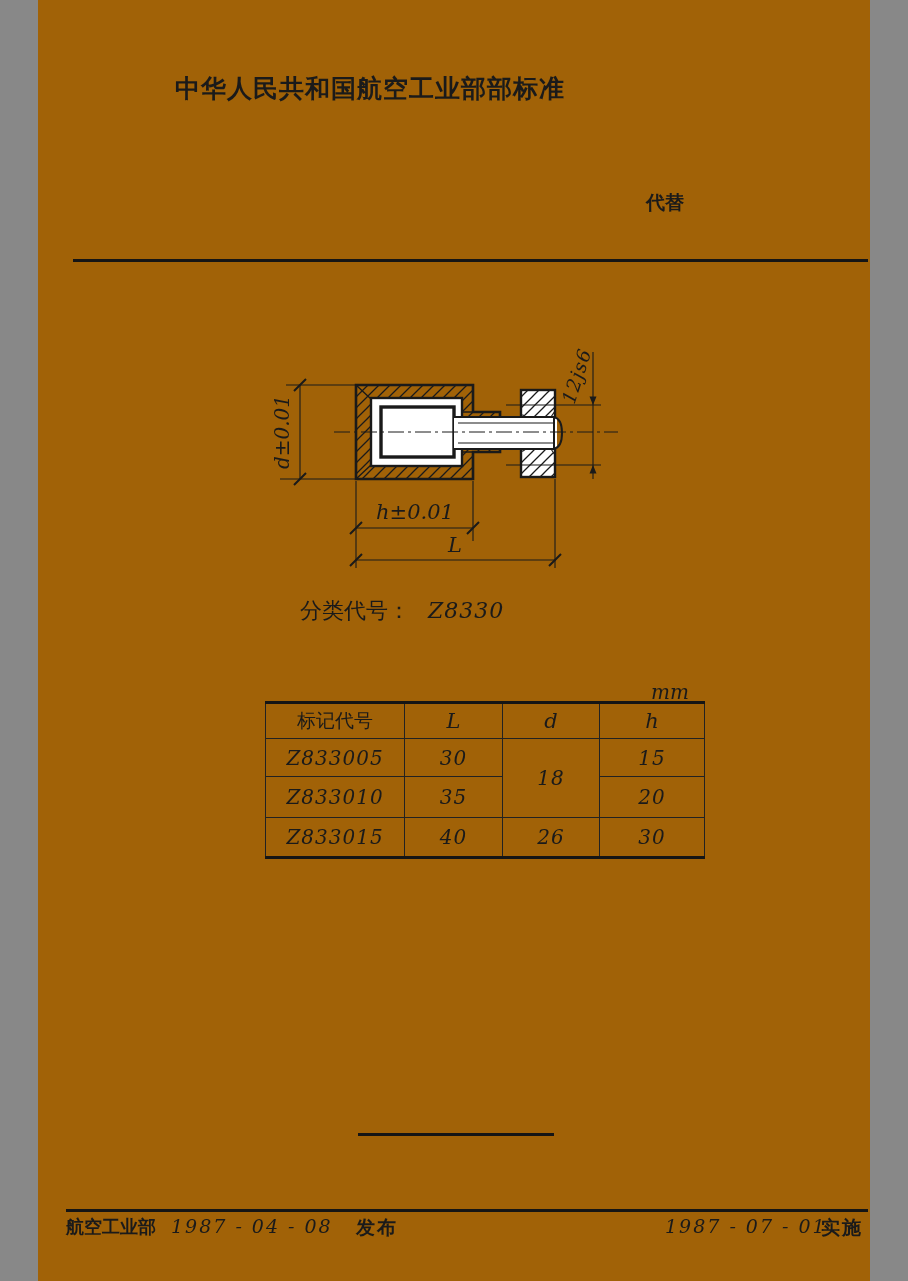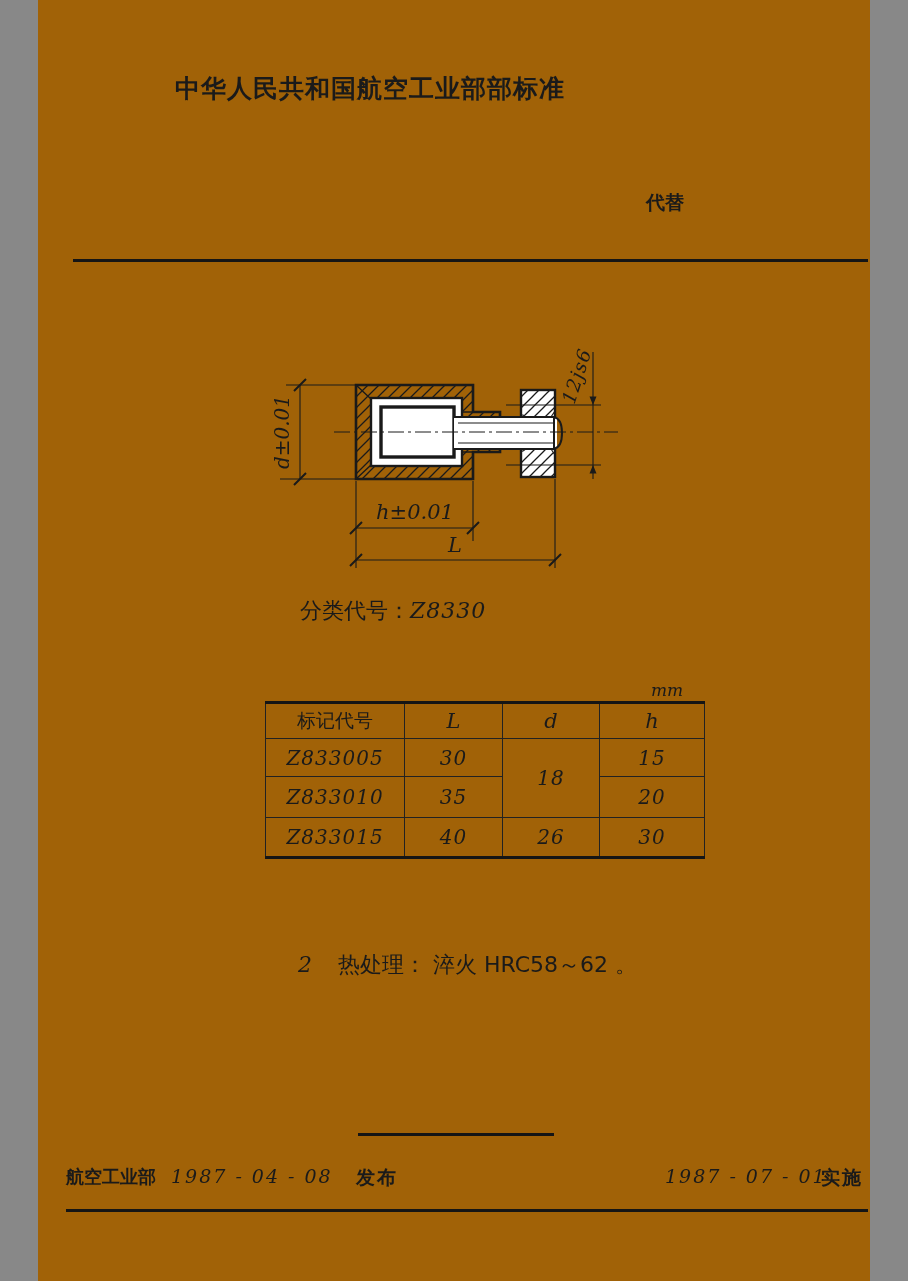--- a/index.html
+++ b/index.html
@@ -15,35 +15,35 @@
   
   .hdr-org{left:137px;top:72px;font-size:25px;font-weight:bold;letter-spacing:1px;}
   .hdr-no{left:601px;top:113px;font-size:23px;}
   .hdr-no .pref{font-weight:bold;letter-spacing:1px;}
   .hdr-no .num{font-style:italic;font-family:"DejaVu Serif",serif;font-size:27px;letter-spacing:2px;}
   .doc-title{left:214px;top:155px;font-size:31px;letter-spacing:12px;font-weight:500;}
   .supersede{left:608px;top:174px;font-size:19px;font-weight:bold;margin-top:16px;}
   
   .line-class{left:262px;top:596px;font-size:22px;}
   .line-example{left:262px;top:632px;font-size:22px;}
-  .line-class .val,.line-example .val{font-style:italic;font-family:"DejaVu Serif",serif;letter-spacing:1px;}
-  .unit{left:613px;top:680px;font-size:17px;font-style:italic;font-family:"DejaVu Serif",serif;}
+  .line-class .val,.line-example .val{font-style:italic;font-family:"DejaVu Serif",serif;letter-spacing:1px;margin-left:18px;}
+  .unit{left:613px;top:680px;font-size:20px;font-style:italic;font-family:"DejaVu Serif",serif;}
   
   table.spec{position:absolute;left:227px;top:701px;border-collapse:collapse;table-layout:fixed;
     border-top:3px solid #151515;border-bottom:3px solid #151515;}
   table.spec td,table.spec th{border:1.5px solid #222;text-align:center;vertical-align:middle;
     font-weight:normal;padding:0;}
   th.hdr-cjk{font-size:19px;}
   .ital{font-style:italic;font-family:"DejaVu Serif",serif;}
   td.v{font-size:20px;font-style:italic;font-family:"DejaVu Serif",serif;letter-spacing:1px;}
   
   .note{font-size:22px;}
   .note .num{display:inline-block;width:40px;font-style:italic;font-family:"DejaVu Serif",serif;}
   
-  .ft{top:1165px;font-size:18px;}
+  .ft{top:1215px;font-size:18px;}
   .ft.date{font-style:italic;font-family:"DejaVu Serif",serif;font-size:19px;letter-spacing:2px;}
   .ft.lbl{font-weight:bold;font-size:19px;letter-spacing:2px;}
   svg text{fill:#1a1a1a;font-style:italic;font-family:"DejaVu Serif",serif;}
 </style>
 </head>
 <body>
 
 <div class="page">
 
   <div class="abs cjk hdr-org">中华人民共和国航空工业部部标准</div>
@@ -128,23 +128,20 @@
     </tr>
     <tr style="height:40px;">
       <td class="v">Z833015</td>
       <td class="v">40</td>
       <td class="v">26</td>
       <td class="v">30</td>
     </tr>
   </tbody>
     </table>
 
-  <div class="abs note" style="left:260px;top:950px;">
-    <span class="num">2</span><span class="cjk">热处理： 淬火 HRC58～62 。</span>
-  </div>
 
   <div class="rule" style="left:320px;top:1133px;width:196px;height:3px;"></div>
 
   <div class="rule" style="left:28px;top:1209px;width:802px;height:3px;"></div>
   <div class="abs cjk bold ft" style="left:28px;">航空工业部</div>
   <div class="abs ft date" style="left:133px;">1987 - 04 - 08</div>
   <div class="abs cjk ft lbl" style="left:318px;">发布</div>
   <div class="abs ft date" style="left:627px;">1987 - 07 - 01</div>
   <div class="abs cjk ft lbl" style="left:783px;">实施</div>
 

